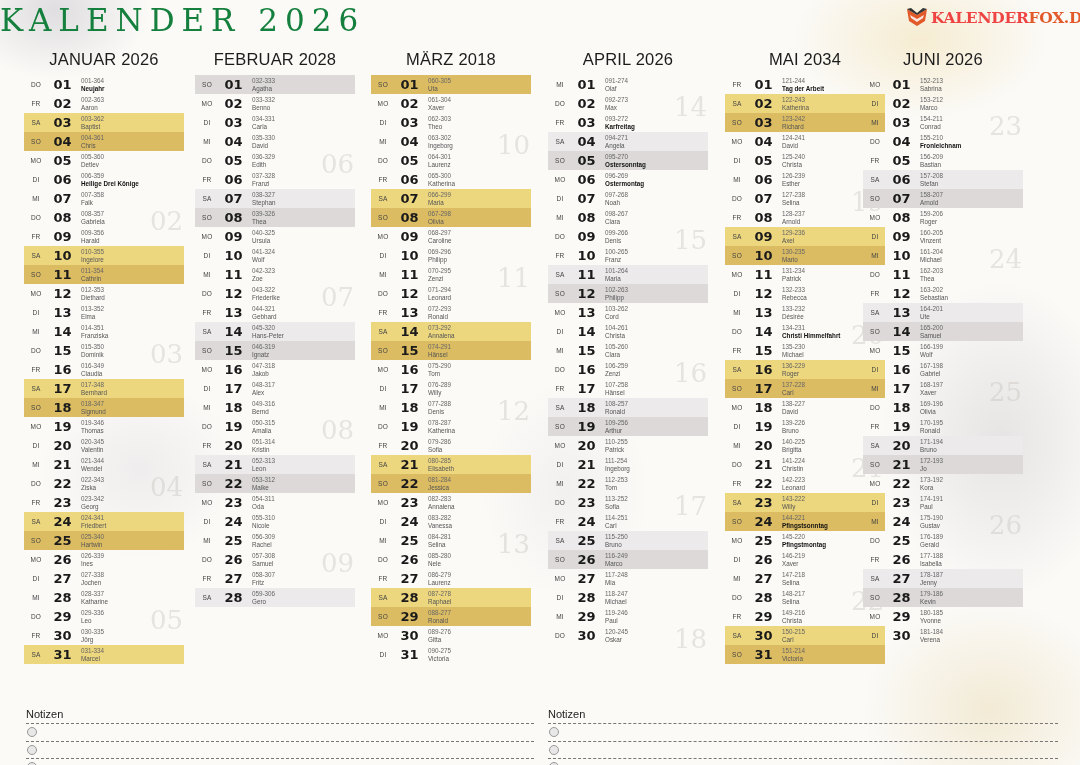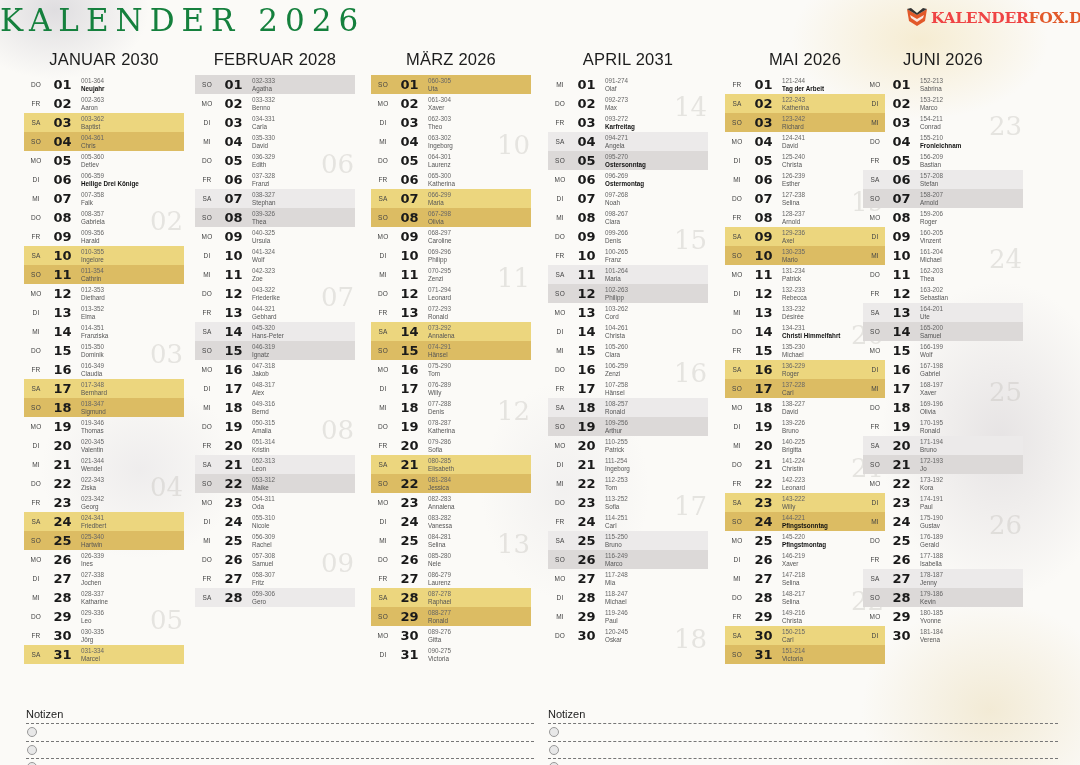--- a/index.html
+++ b/index.html
@@ -91,21 +91,21 @@
       <polygon points="1,2 5,1 11,6 17,1 21,2 11,8" fill="#333"></polygon>
     </svg>
   </span>
   <span class="logo-text">
     <span class="dark">KALENDER</span><span class="orange">FOX.DE</span>
   </span>
 </div>
 
 <div id="months">
     <div class="month" style="left: 24px;">
-      <div class="month-title">JANUAR 2030</div>
+      <div class="month-title">JANUAR 2026</div>
       <div class="rows">
         <div class="row">
           <span class="wd">DO</span>
           <span class="dn">01</span>
           <span class="info">
             <span class="cnt">001-364</span>
             <span class="nm holiday">Neujahr</span>
           </span>
         </div>
         <div class="row">
@@ -581,21 +581,21 @@
             <span class="nm">Gero</span>
           </span>
         </div>
         <div class="kw" style="left: 126px; top: 74px;">06</div>
         <div class="kw" style="left: 126px; top: 207px;">07</div>
         <div class="kw" style="left: 126px; top: 340px;">08</div>
         <div class="kw" style="left: 126px; top: 473px;">09</div>
       </div>
     </div>
     <div class="month" style="left: 371px;">
-      <div class="month-title">MÄRZ 2026</div>
+      <div class="month-title">MÄRZ 2018</div>
       <div class="rows">
         <div class="row so-gold">
           <span class="wd">SO</span>
           <span class="dn">01</span>
           <span class="info">
             <span class="cnt">060-305</span>
             <span class="nm">Uta</span>
           </span>
         </div>
         <div class="row">
@@ -838,21 +838,21 @@
             <span class="nm">Victoria</span>
           </span>
         </div>
         <div class="kw" style="left: 126px; top: 55px;">10</div>
         <div class="kw" style="left: 126px; top: 188px;">11</div>
         <div class="kw" style="left: 126px; top: 321px;">12</div>
         <div class="kw" style="left: 126px; top: 454px;">13</div>
       </div>
     </div>
     <div class="month" style="left: 548px;">
-      <div class="month-title">APRIL 2031</div>
+      <div class="month-title">APRIL 2026</div>
       <div class="rows">
         <div class="row">
           <span class="wd">MI</span>
           <span class="dn">01</span>
           <span class="info">
             <span class="cnt">091-274</span>
             <span class="nm">Olaf</span>
           </span>
         </div>
         <div class="row">
@@ -1088,21 +1088,21 @@
           </span>
         </div>
         <div class="kw" style="left: 126px; top: 17px;">14</div>
         <div class="kw" style="left: 126px; top: 150px;">15</div>
         <div class="kw" style="left: 126px; top: 283px;">16</div>
         <div class="kw" style="left: 126px; top: 416px;">17</div>
         <div class="kw" style="left: 126px; top: 549px;">18</div>
       </div>
     </div>
     <div class="month" style="left: 725px;">
-      <div class="month-title">MAI 2026</div>
+      <div class="month-title">MAI 2034</div>
       <div class="rows">
         <div class="row">
           <span class="wd">FR</span>
           <span class="dn">01</span>
           <span class="info">
             <span class="cnt">121-244</span>
             <span class="nm holiday">Tag der Arbeit</span>
           </span>
         </div>
         <div class="row sa-gold">

